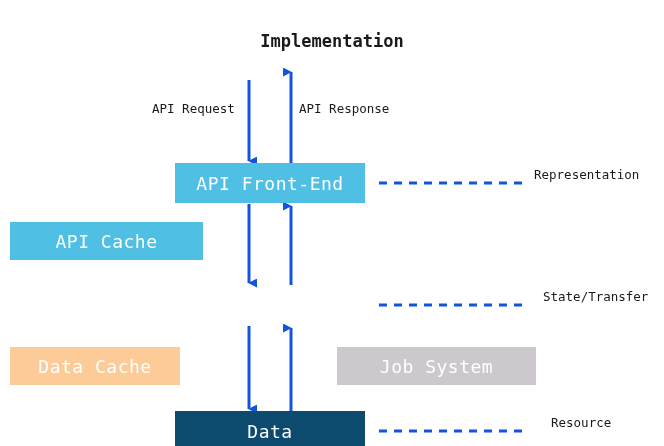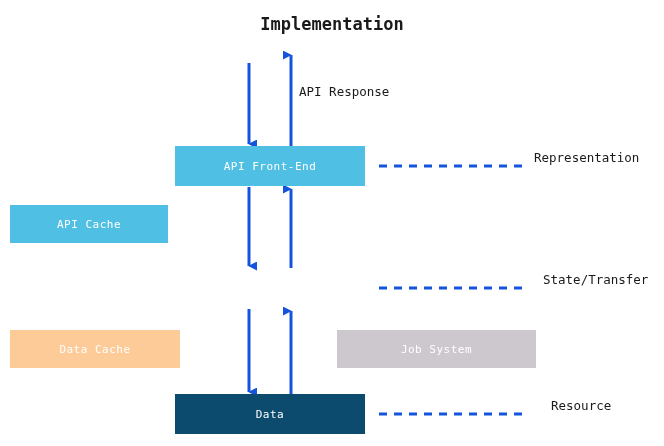--- a/index.html
+++ b/index.html
@@ -10,40 +10,41 @@
   body {
     width: 664px;
     height: 446px;
     position: relative;
     overflow: hidden;
     font-family: "DejaVu Sans Mono", "Liberation Mono", monospace;
   }
   #diagram-root {
     position: absolute;
     inset: 0;
+    margin-top: 17px;
   }
   .title {
     position: absolute;
     left: 0;
     right: 0;
     top: 14px;
     text-align: center;
     font-family: "DejaVu Sans Mono", "Liberation Mono", monospace;
     font-size: 17px;
     font-weight: bold;
     color: #1a1a1a;
     letter-spacing: 0px;
   }
   .node {
     position: absolute;
     display: flex;
     align-items: center;
     justify-content: center;
     font-family: "DejaVu Sans Mono", "Liberation Mono", monospace;
-    font-size: 11px;
+    font-size: 18px;
     color: #ffffff;
     letter-spacing: 0.5px;
     box-sizing: border-box;
     white-space: nowrap;
   }
   .edge-label {
     position: absolute;
     font-family: "DejaVu Sans Mono", "Liberation Mono", monospace;
     font-size: 12.5px;
     color: #1a1a1a;
@@ -93,36 +94,37 @@
         <line x1="379" x2="527" y1="166" y2="166" stroke="#1454DC" stroke-width="3.2" stroke-dasharray="8 7"></line>
         <line x1="379" x2="527" y1="288" y2="288" stroke="#1454DC" stroke-width="3.2" stroke-dasharray="8 7"></line>
         <line x1="379" x2="527" y1="414" y2="414" stroke="#1454DC" stroke-width="3.2" stroke-dasharray="8 7"></line>
       </g>
   </svg>
 
   <div class="node" id="node-api-front-end" style="left: 175px; top: 146px; width: 190px; height: 40px; background: rgb(79, 192, 228);">
     <span>API Front-End</span>
   </div>
 
-  <div class="node" id="node-api-cache" style="left: 10px; top: 205px; width: 158px; height: 38px; background: rgb(79, 192, 228);">
+  <div class="node" id="node-api-cache" style="left: 10px; top: 205px; width: 193px; height: 38px; background: rgb(79, 192, 228);">
     <span>API Cache</span>
   </div>
 
 
   <div class="node" id="node-data-cache" style="left: 10px; top: 330px; width: 170px; height: 38px; background: rgb(252, 203, 151);">
     <span>Data Cache</span>
   </div>
 
   <div class="node" id="node-job-system" style="left: 337px; top: 330px; width: 199px; height: 38px; background: rgb(204, 200, 206);">
     <span>Job System</span>
   </div>
 
   <div class="node" id="node-data" style="left: 175px; top: 394px; width: 190px; height: 40px; background: #0c4a6e;">
     <span>Data</span>
   </div>
 
+  <div class="edge-label" id="edge-label-api-request" style="left: 152px; top: 84px;">API Request</div>
   <div class="edge-label" id="edge-label-api-response" style="left: 299px; top: 84px;">API Response</div>
 
   <div class="side-label" id="side-label-state-transfer" style="left: 543px; top: 272px;">State/Transfer</div>
   <div class="side-label" id="side-label-representation" style="left: 534px; top: 150px;">Representation</div>
   <div class="side-label" id="side-label-resource" style="left: 551px; top: 398px;">Resource</div>
 
 </div>
 
 </body></html>

